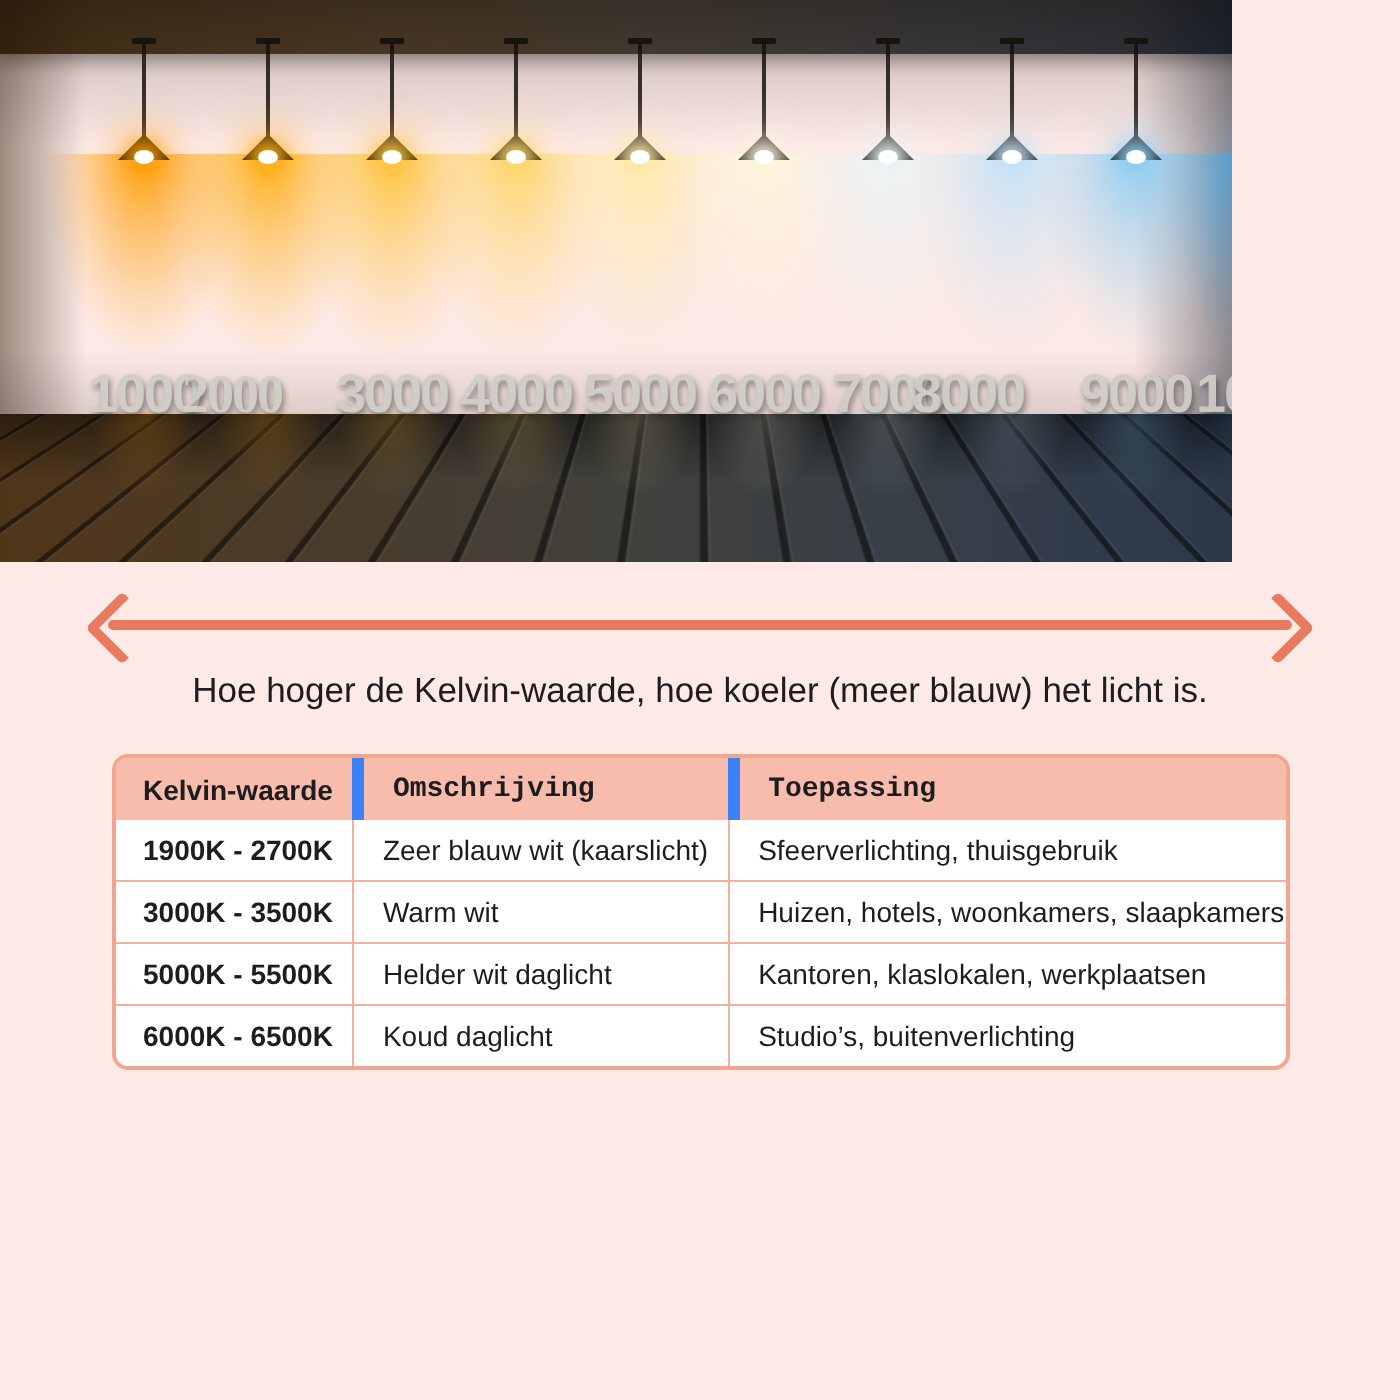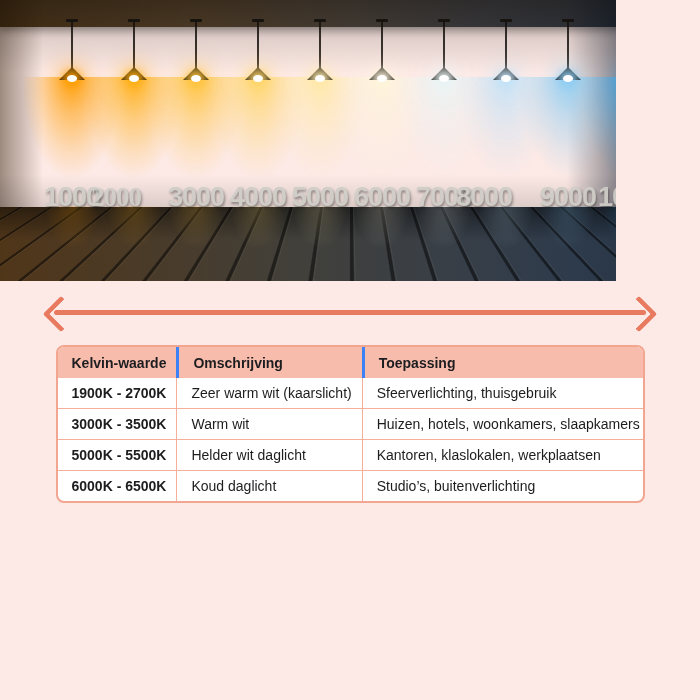--- a/index.html
+++ b/index.html
@@ -67,21 +67,21 @@
   .intro{margin:7px auto 0;text-align:center;font-size:17.5px;line-height:25px;}
   .intro b{font-weight:bold;}
   
   .table-wrap{
     width:585px;margin:19px auto 0;background:#fff;
     border:2px solid var(--tbl-border,#f2a58f);border-radius:8px;overflow:hidden;
   }
   table{width:100%;border-collapse:separate;border-spacing:0;font-size:14px;}
   th,td{padding:0 10px 0 14px;text-align:left;height:30px;vertical-align:middle;white-space:nowrap;}
   th{background:var(--tbl-head,#f8bcad);font-weight:bold;height:31px;}
-  th + th{border-left:3px solid #3b82f6;}
+  th + th{border-left:6px solid #3b82f6;font-family:Liberation Mono, monospace;}
   td + td{border-left:1.5px solid var(--tbl-line,#f6af9b);}
   tbody tr + tr td{border-top:1.5px solid var(--tbl-line,#f6af9b);}
   td.kv{font-weight:bold;}
   col.c1{width:22.4%;} col.c2{width:31.6%;} col.c3{width:46%;}
   
   .logo{
     margin-top:16px;text-align:center;
     font-size:45px;font-weight:bold;letter-spacing:0px;
     color:var(--logo,#ee8167);
   }
@@ -194,40 +194,41 @@
       </div>
   </div>
 
   <div class="arrow">
     <span class="head left"></span>
     <span class="shaft"></span>
     <span class="head right"></span>
   </div>
 
   <div class="intro">
+    <div>Hoe hoger de Kelvin-waarde, hoe koeler (meer blauw) het licht is.</div>
   </div>
 
   <div class="table-wrap">
     <table>
       <colgroup>
           <col class="c1">
           <col class="c2">
           <col class="c3">
         </colgroup>
       <thead>
         <tr>
           <th>Kelvin-waarde</th>
           <th>Omschrijving</th>
           <th>Toepassing</th>
         </tr>
       </thead>
       <tbody>
         <tr>
           <td class="kv">1900K - 2700K</td>
-          <td>Zeer warm wit (kaarslicht)</td>
+          <td>Zeer blauw wit (kaarslicht)</td>
           <td>Sfeerverlichting, thuisgebruik</td>
         </tr>
         <tr>
           <td class="kv">3000K - 3500K</td>
           <td>Warm wit</td>
           <td>Huizen, hotels, woonkamers, slaapkamers</td>
         </tr>
         <tr>
           <td class="kv">5000K - 5500K</td>
           <td>Helder wit daglicht</td>

